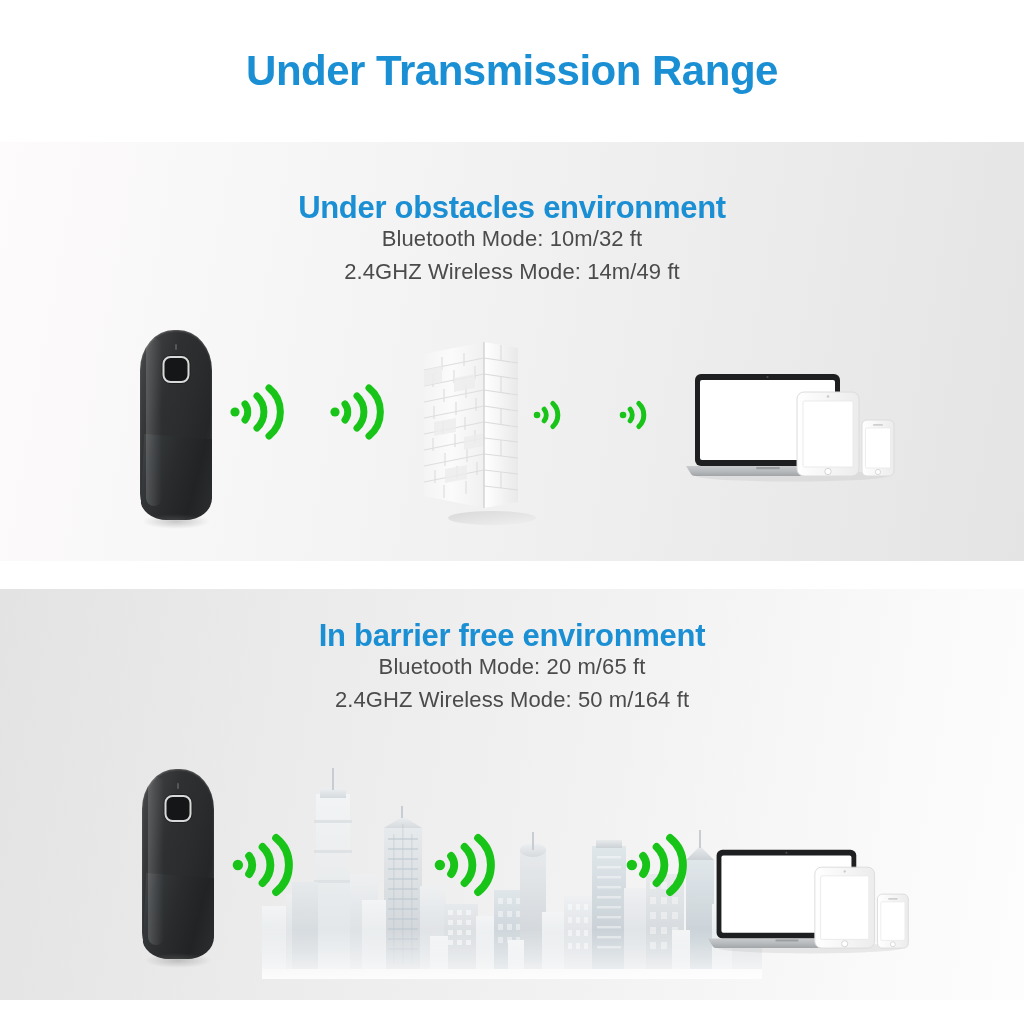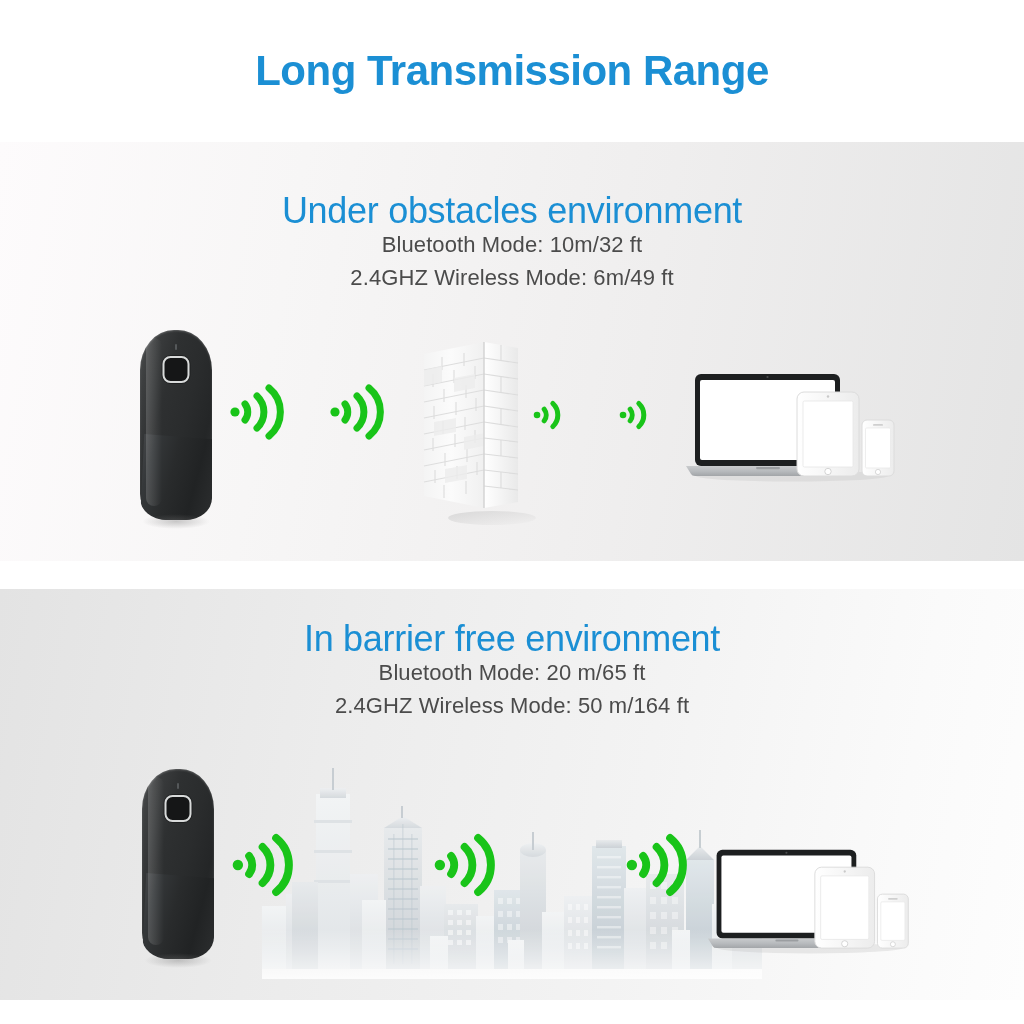--- a/index.html
+++ b/index.html
@@ -38,22 +38,22 @@
   }
   .gap { height:28px; background:#ffffff; }
   .panel-2 {
     height:411px;
     background:linear-gradient(100deg,#e3e3e3 0%,#ececec 32%,#f3f3f3 62%,#fafafa 86%,#fdfdfd 100%);
   }
   .tail { height:24px; background:#ffffff; }
 
   .panel-head { text-align:center; padding-top:0; }
   .section-title {
-    font-size:36px;
-    font-weight:normal;
+    font-size:31px;
+    font-weight:bold;
     color:#1b8fd4;
     letter-spacing:-0.3px;
   }
   .spec-line {
     font-size:22px;
     color:#4b4b4b;
     letter-spacing:0.1px;
   }
   .p1 .section-title { margin-top:48px; }
   .p1 .spec-line:first-of-type { margin-top:15px; }
@@ -117,29 +117,29 @@
   .devices svg { display:block; width:100%; height:100%; }
 
   
   .city { position:absolute; }
   .city svg { display:block; width:100%; height:100%; }
 </style>
 </head>
 <body>
 
 <div class="title-bar">
-  <h1 class="page-title">Long Transmission Range</h1>
+  <h1 class="page-title">Under Transmission Range</h1>
 </div>
 
 <section class="panel panel-1 p1">
 
   <div class="panel-head">
     <div class="section-title">Under obstacles environment</div>
     <div class="spec-line">Bluetooth Mode: 10m/32 ft</div>
-    <div class="spec-line">2.4GHZ Wireless Mode: 6m/49 ft</div>
+    <div class="spec-line">2.4GHZ Wireless Mode: 14m/49 ft</div>
   </div>
 
   <div class="scanner" style="left:140px; top:188px;">
     <div class="body"></div>
     <div class="bodyCurve"></div>
     <div class="sheen"></div>
     <div class="led"></div>
     <div class="btn"></div>
     <div class="shadow"></div>
   </div>

